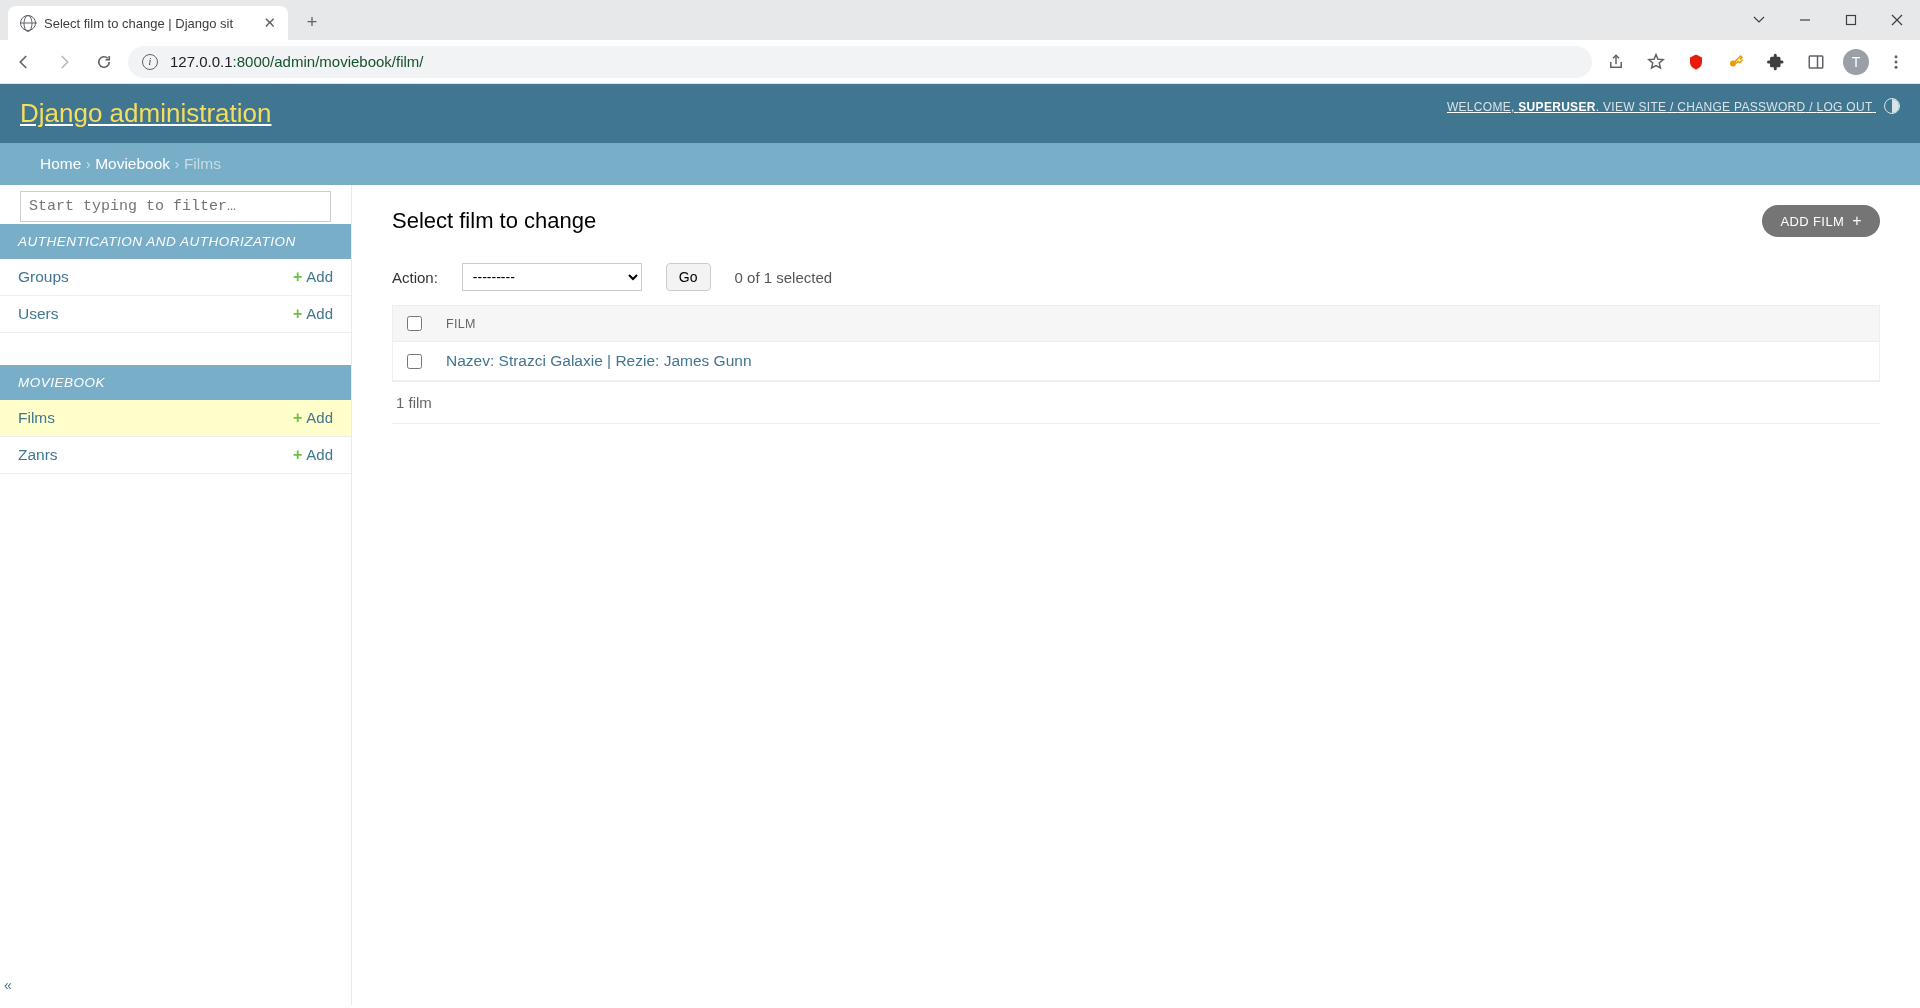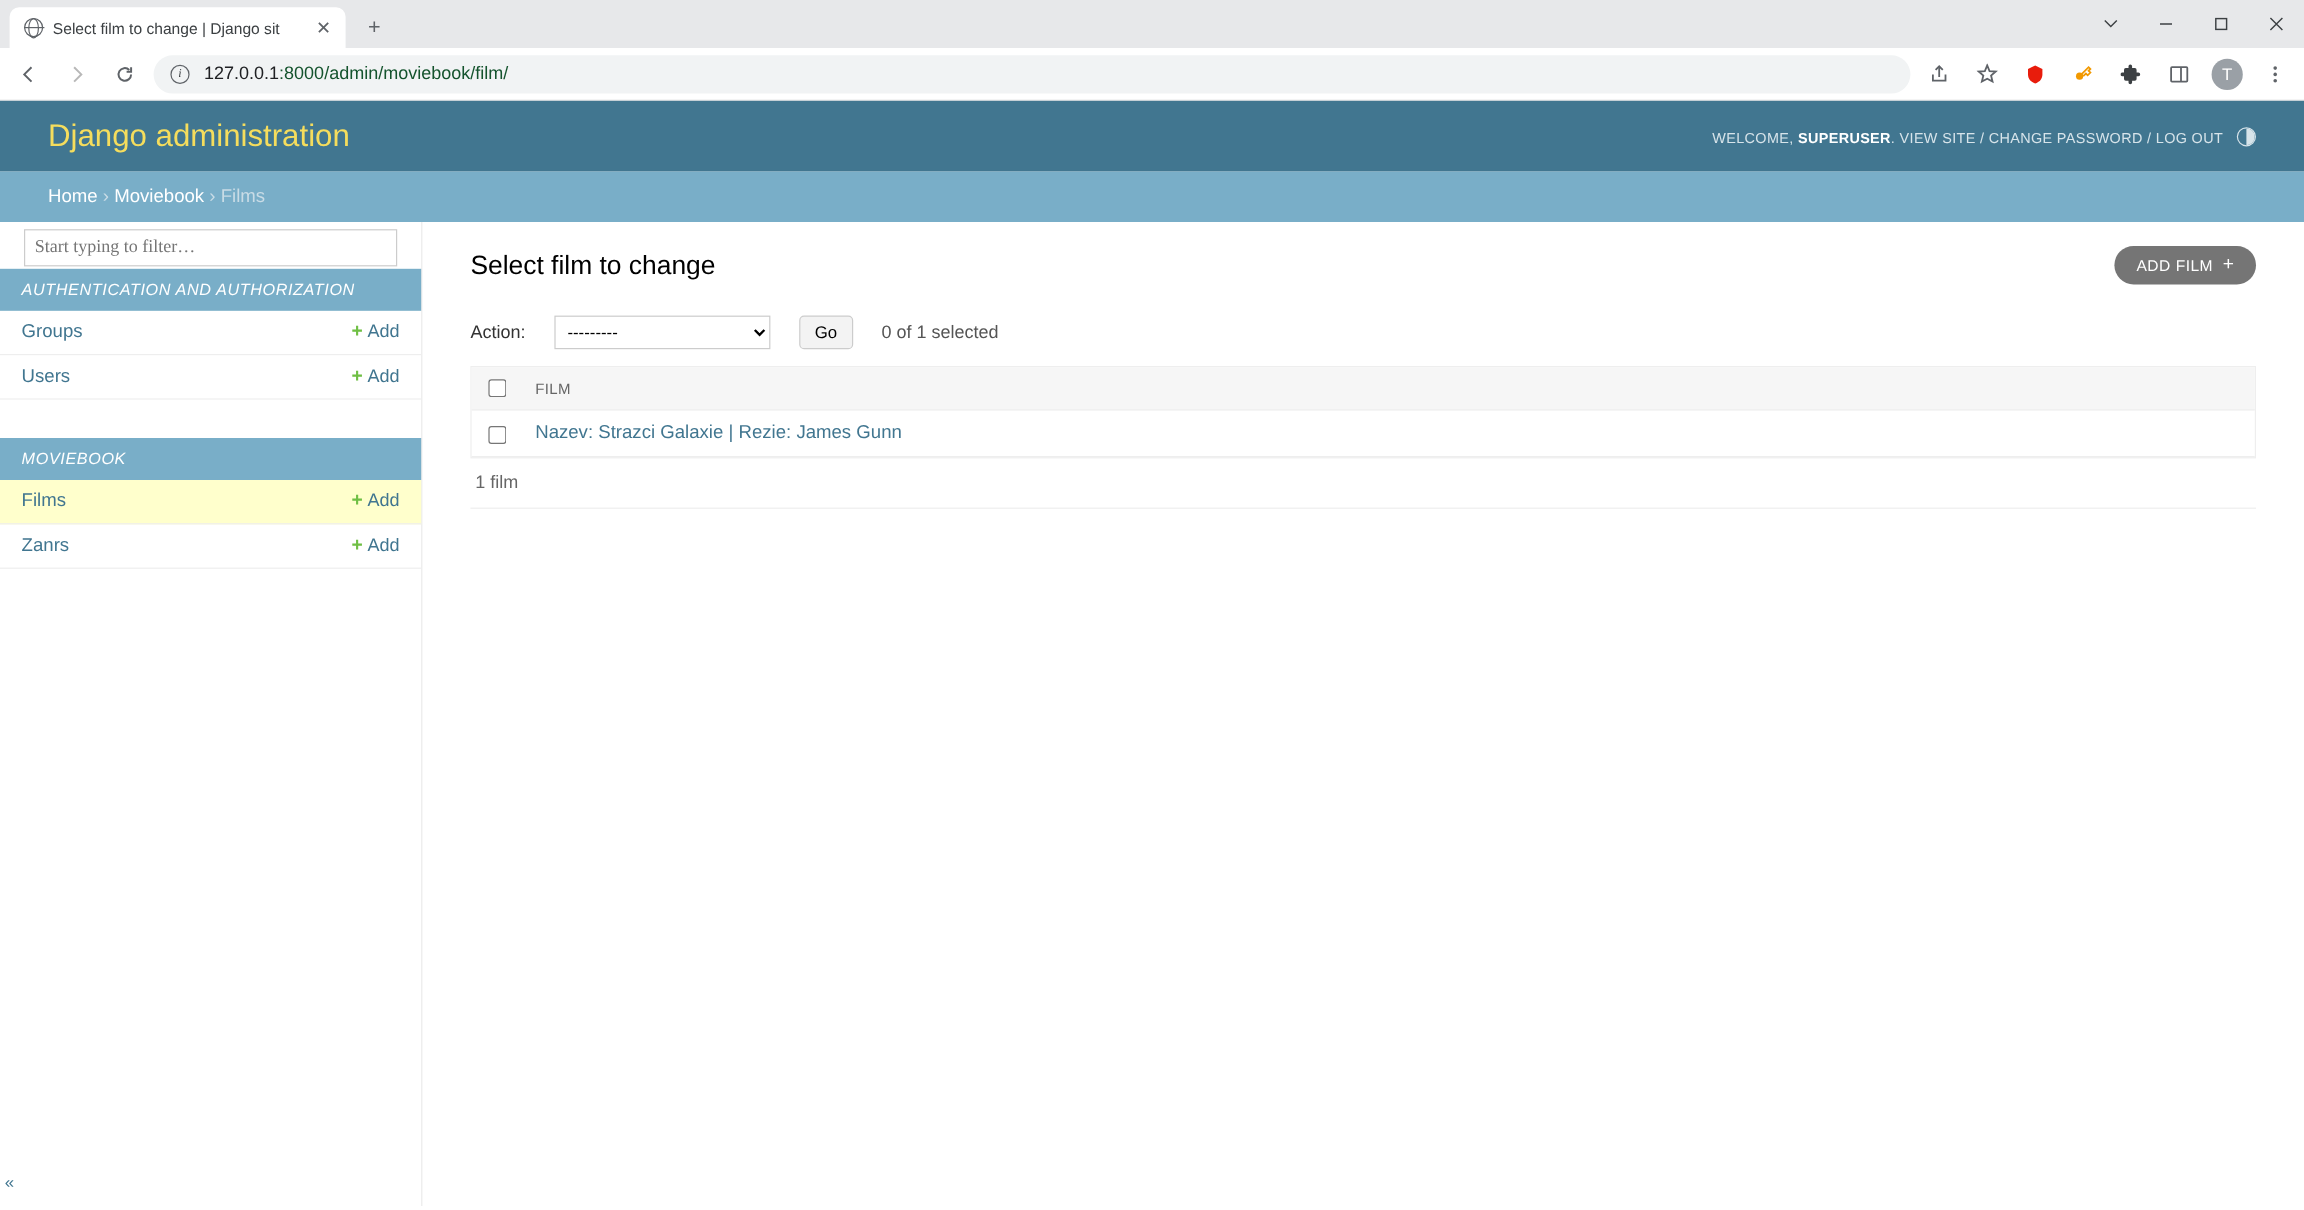--- a/index.html
+++ b/index.html
@@ -22,36 +22,36 @@
 .navbtn{width:32px;height:32px;display:flex;align-items:center;justify-content:center;color:#5f6368;border-radius:50%;}
 .navbtn.disabled{color:#b8b8b8;}
 .omnibox{flex:1;height:32px;background:#f1f3f4;border-radius:16px;display:flex;align-items:center;padding:0 14px;font-size:15px;color:#3c4043;}
 .info-icon{width:16px;height:16px;border:1px solid #5f6368;border-radius:50%;display:flex;align-items:center;justify-content:center;font-size:10px;font-family:Georgia,serif;font-style:italic;margin-right:12px;}
 .omnibox .host{color:#202124;}
 .omnibox .path{color:#14532d;}
 .ext{width:32px;height:32px;display:flex;align-items:center;justify-content:center;}
 .avatar{width:26px;height:26px;border-radius:50%;background:#9aa0a6;color:#fff;display:flex;align-items:center;justify-content:center;font-size:14px;}
 
 
-.dj-header{background:#417690;color:#fff;padding:14px 40px;display:flex;align-items:center;}
+.dj-header{background:#417690;color:#fff;padding:14px 20px;display:flex;text-decoration:underline;}
 .dj-header h1{color:#f5dd5d;font-weight:300;font-size:26px;}
 .userlinks{margin-left:auto;font-size:12px;letter-spacing:0.3px;color:#d7e4ea;}
 .userlinks strong{color:#fff;font-weight:700;}
 .userlinks a{color:#d7e4ea;text-decoration:none;}
 .hcircle{display:inline-block;width:16px;height:16px;border:1.5px solid #d7e4ea;border-radius:50%;vertical-align:-3px;margin-left:8px;position:relative;overflow:hidden;}
 .hcircle::after{content:"";position:absolute;right:0;top:0;bottom:0;width:50%;background:#d7e4ea;}
 .breadcrumbs{background:#79aec8;color:#c9dce6;padding:12px 40px;font-size:15.5px;}
 .breadcrumbs a{color:#fff;text-decoration:none;}
 
 
 .layout{display:flex;height:calc(1008px - 40px - 44px - 58px - 46px);}
 .sidebar{width:352px;background:#fff;border-right:1px solid #eaeaea;position:relative;}
 .collapse{position:absolute;left:4px;bottom:12px;color:#417690;font-size:14px;}
 .filter{margin:6px 20px 2px 20px;}
-.filter input{width:100%;padding:6px 8px;border:1px solid #ccc;font-size:15px;font-family:Liberation Serif, serif;}
+.filter input{width:100%;padding:6px 8px;border:1px solid #ccc;font-size:15px;font-family:Liberation Mono, monospace;}
 .app-cap{background:#79aec8;color:#fff;font-size:13.5px;letter-spacing:0.5px;padding:10px 18px;margin-top:4px;text-transform:uppercase;font-style:italic;}
 .app-cap.first{margin-top:0;}
 .mod-row{display:flex;align-items:center;padding:9px 18px;font-size:15.5px;border-bottom:1px solid #eee;}
 .mod-row a.name{flex:1;color:#417690;text-decoration:none;}
 .mod-row.active{background:#ffffcc;}
 .spacer{height:28px;}
 .addlink{color:#417690;text-decoration:none;font-size:15px;}
 .plus{color:#6fbf44;font-weight:bold;margin-right:4px;font-size:16px;}
 
 
@@ -61,21 +61,21 @@
 .addbtn{background:#757575;color:#fff;border:none;border-radius:20px;padding:8px 18px;font-size:13px;letter-spacing:0.4px;display:flex;align-items:center;text-transform:uppercase;cursor:pointer;}
 .addbtn .pic{margin-left:8px;font-size:16px;line-height:1;}
 
 .actionrow{display:flex;align-items:center;font-size:15px;color:#333;margin-bottom:14px;gap:24px;}
 .actionrow select{padding:4px 6px;width:180px;font-size:14px;border:1px solid #ccc;background:#fff;}
 .actionrow button{padding:5px 12px;background:#f3f3f3;border:1px solid #ccc;border-radius:4px;font-size:14px;cursor:pointer;}
 .actionrow .cnt{color:#555;}
 
 .list{border:1px solid #eee;}
 .list-header{background:#f6f6f6;display:flex;align-items:center;padding:10px 14px;font-size:12.5px;color:#666;letter-spacing:0.3px;border-bottom:1px solid #eee;}
-.list-row{display:flex;align-items:flex-end;padding:10px 14px;border-bottom:1px solid #eee;}
+.list-row{display:flex;align-items:center;padding:10px 14px;border-bottom:1px solid #eee;}
 .list-row a{color:#417690;text-decoration:none;font-size:15.5px;}
 .chk{width:15px;height:15px;margin-right:24px;}
 .count{color:#666;font-size:15px;padding:12px 4px;border-bottom:1px solid #eee;}
 </style>
 </head>
 <body>
 
 <div class="chrome">
   <div class="tab">
     <span class="globe"></span>

